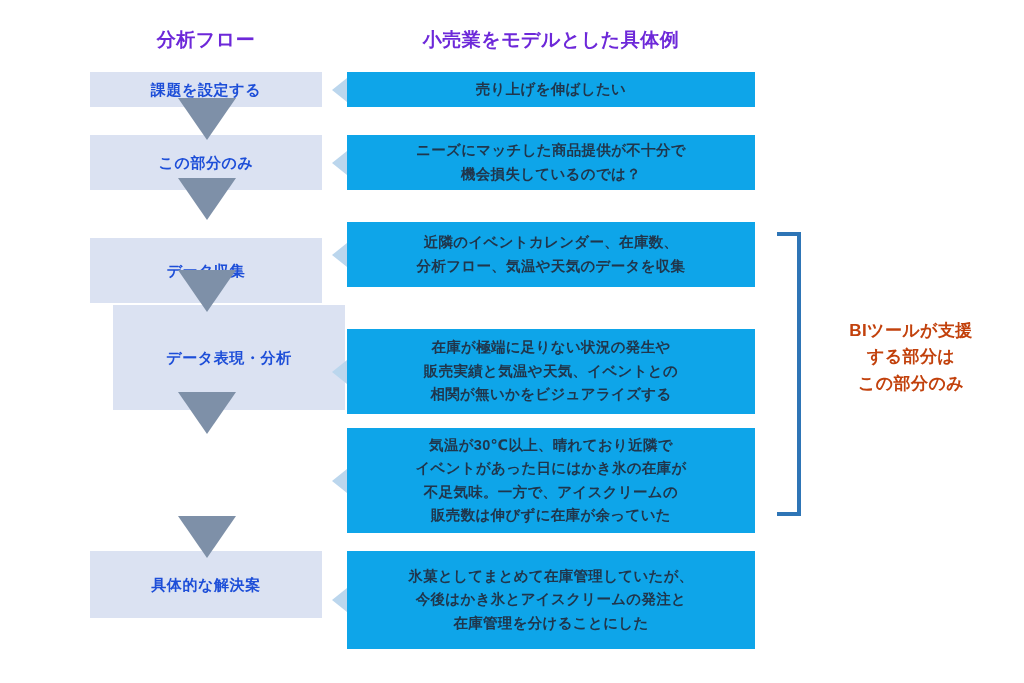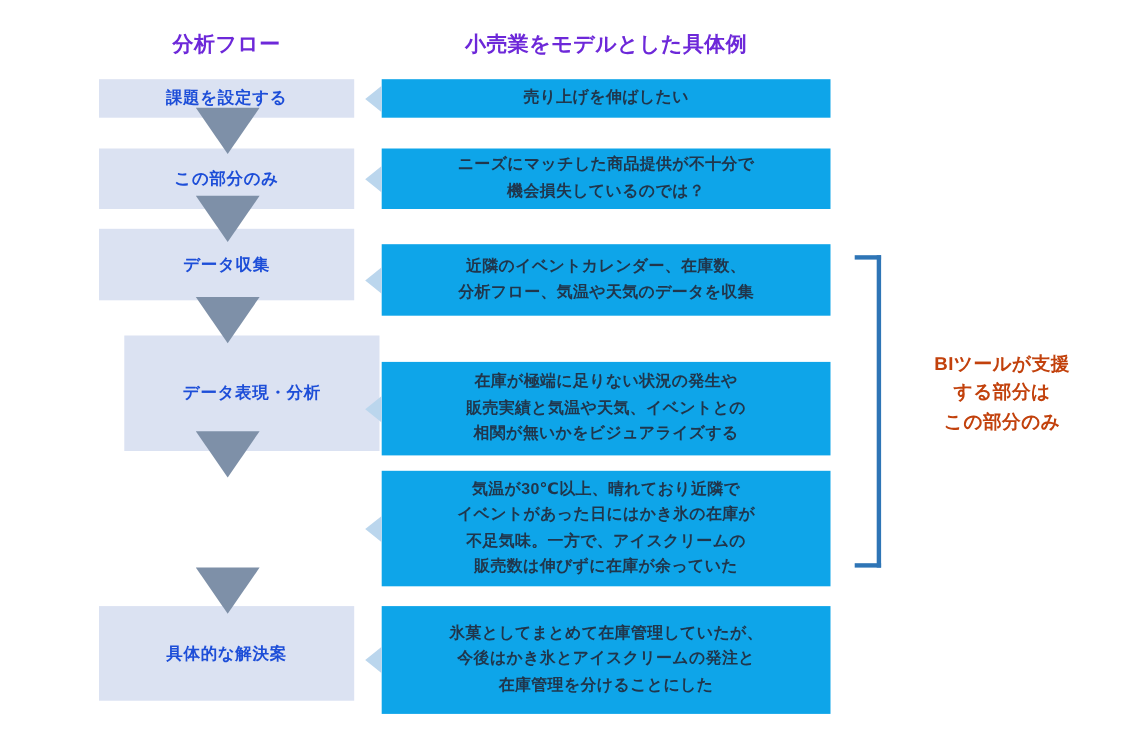--- a/index.html
+++ b/index.html
@@ -116,27 +116,27 @@
 
   <div class="col-heading" id="head-flow">分析フロー</div>
   <div class="col-heading" id="head-example">小売業をモデルとした具体例</div>
 
   <div class="stage-box" style="top:72px;height:35px;">
     <span class="stage-label">課題を設定する</span>
   </div>
   <div class="stage-box" style="top:135px;height:55px;">
     <span class="stage-label">この部分のみ</span>
   </div>
-  <div class="stage-box" style="top:208px;height:65px;">
+  <div class="stage-box" style="top:238px;height:65px;">
     <span class="stage-label">データ収集</span>
   </div>
   <div class="stage-box" style="top:305px;height:105px;margin-left:23px;">
     <span class="stage-label">データ表現・分析</span>
   </div>
-  <div class="stage-box" style="top:551px;height:86px;">
+  <div class="stage-box" style="top:551px;height:67px;">
     <span class="stage-label">具体的な解決案</span>
   </div>
 
   <div class="arrow-down" style="top:98px;"></div>
   <div class="arrow-down" style="top:178px;"></div>
   <div class="arrow-down" style="top:270px;"></div>
   <div class="arrow-down" style="top:392px;"></div>
   <div class="arrow-down" style="top:516px;"></div>
 
   <div class="example-box" style="top:72px;height:35px;">

